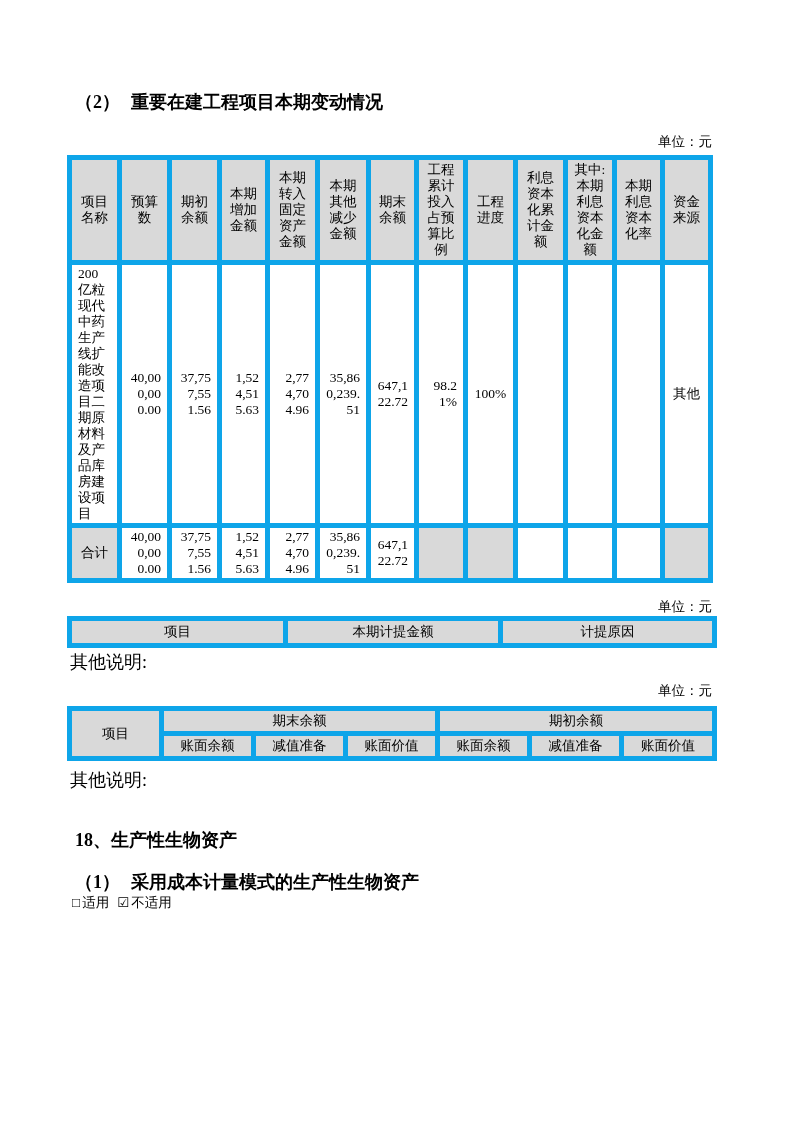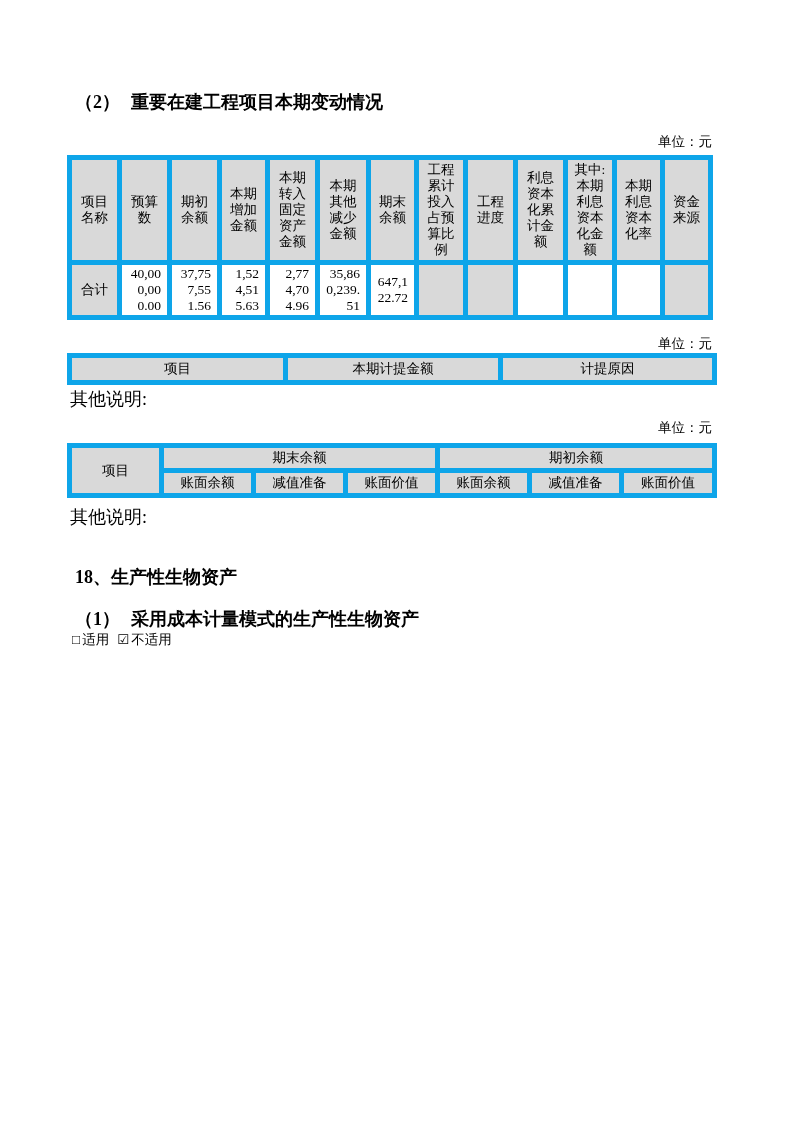--- a/index.html
+++ b/index.html
@@ -107,20 +107,35 @@
       <th>本期其他减少金额</th>
       <th>期末余额</th>
       <th>工程累计投入占预算比例</th>
       <th>工程进度</th>
       <th>利息资本化累计金额</th>
       <th>其中:本期利息资本化金额</th>
       <th>本期利息资本化率</th>
       <th>资金来源</th>
     </tr>
     <tr>
+      <td class="name">200 亿粒现代中药生产线扩能改造项目二期原材料及产品库房建设项目</td>
+      <td class="num">40,000,000.00</td>
+      <td class="num">37,757,551.56</td>
+      <td class="num">1,524,515.63</td>
+      <td class="num">2,774,704.96</td>
+      <td class="num">35,860,239.51</td>
+      <td class="num">647,122.72</td>
+      <td class="num">98.21%</td>
+      <td class="ctr">100%</td>
+      <td></td>
+      <td></td>
+      <td></td>
+      <td class="ctr">其他</td>
+    </tr>
+    <tr>
       <td class="ctr gray">合计</td>
       <td class="num">40,000,000.00</td>
       <td class="num">37,757,551.56</td>
       <td class="num">1,524,515.63</td>
       <td class="num">2,774,704.96</td>
       <td class="num">35,860,239.51</td>
       <td class="num">647,122.72</td>
       <td class="gray"></td>
       <td class="gray"></td>
       <td></td>

